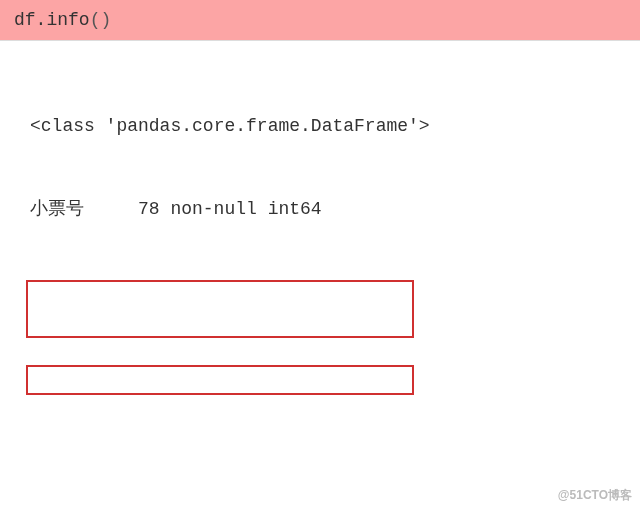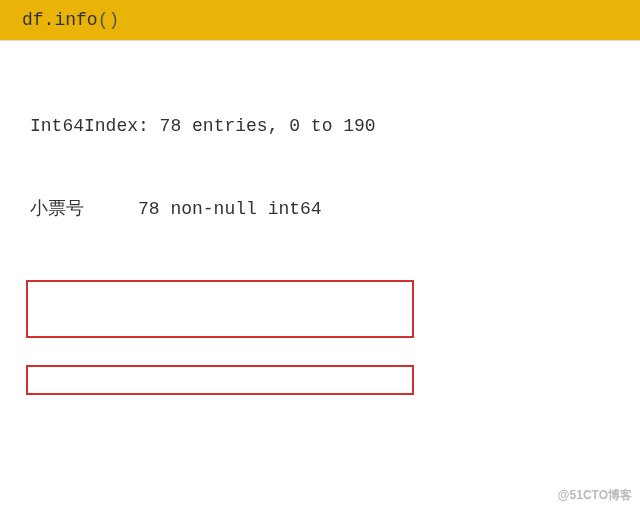--- a/index.html
+++ b/index.html
@@ -6,23 +6,23 @@
     body {
       width: 640px;
       height: 510px;
       background: #fff;
       font-family: "SimSun", "Courier New", monospace;
       font-size: 18px;
       color: #333;
       position: relative;
     }
     .code-cell {
-      background: #eab308;
+      background: #fca5a5;
       border-bottom: 1px solid #ddd;
-      padding: 10px 22px;
+      padding: 10px 14px;
       font-family: "Courier New", monospace;
     }
     .code-cell .fn { color: #333; }
     .code-cell .parens { color: #555; }
     .output {
       padding: 16px 30px 10px 30px;
       line-height: 1.55;
       font-family: "SimSun", "Courier New", monospace;
       white-space: pre;
       position: relative;
@@ -47,21 +47,21 @@
     }
   </style>
 </head>
 <body>
 
 <div class="code-cell">
   <span class="fn">df.info</span><span class="parens">()</span>
 </div>
 
 <div class="output">
-  <div class="line">Int64Index: 78 entries, 0 to 190</div>
+  <div class="line">&lt;class 'pandas.core.frame.DataFrame'&gt;</div>
   <div class="line">小票号     78 non-null int64</div>
   
   
   
   
   
   
   
   
   

